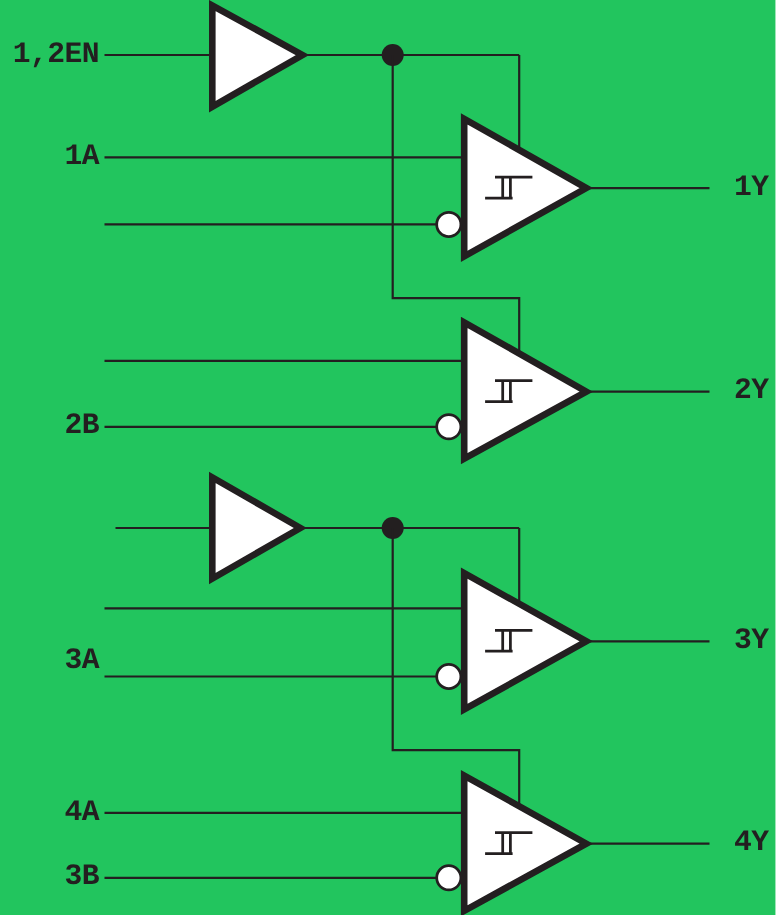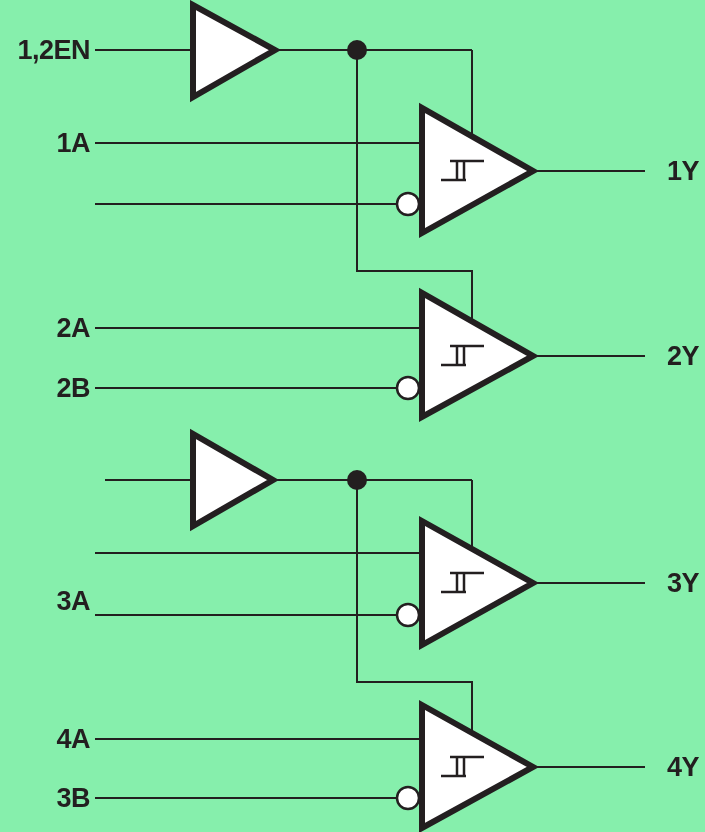--- a/index.html
+++ b/index.html
@@ -4,22 +4,22 @@
 <style>
   html, body {
     margin: 0;
     padding: 0;
     background: #ffffff;
   }
   #stage {
     position: relative;
     width: 705px;
     height: 832px;
-    background: #86efac;
-    font-family: Liberation Sans, sans-serif;
+    background: #22c55e;
+    font-family: Liberation Mono, monospace;
     overflow: hidden;
   }
   #circuit-svg {
     position: absolute;
     left: 0;
     top: 0;
   }
   .pin-label {
     position: absolute;
     font-size: 27px;
@@ -90,21 +90,20 @@
     <path class="wire" d="M95,739 H422"></path>
     <path class="wire" d="M95,798 H397"></path>
     <circle class="bubble" cx="408" cy="798" r="11"></circle>
     <polygon class="tri" points="422,705 422,828 533,767"></polygon>
     <path class="hyst" d="M441,776 H466 M457,757 V776 M464,757 V776 M450,757 H484"></path>
     <path class="wire" d="M533,767 H645"></path>
   </svg>
 
   <span class="pin-label in-label" style="top:35px;">1,2EN</span>
   <span class="pin-label in-label" style="top:128px;text-align:right;">1A</span>
-  <span class="pin-label in-label" style="top:313px;">2A</span>
   <span class="pin-label in-label" style="top:373px;">2B</span>
   <span class="pin-label in-label" style="top:538px;margin-top:48px;">3A</span>
   <span class="pin-label in-label" style="top:724px;">4A</span>
   <span class="pin-label in-label" style="top:783px;">3B</span>
 
   <span class="pin-label out-label" style="top:156px;">1Y</span>
   <span class="pin-label out-label" style="top:341px;">2Y</span>
   <span class="pin-label out-label" style="top:568px;">3Y</span>
   <span class="pin-label out-label" style="top:752px;">4Y</span>
 

